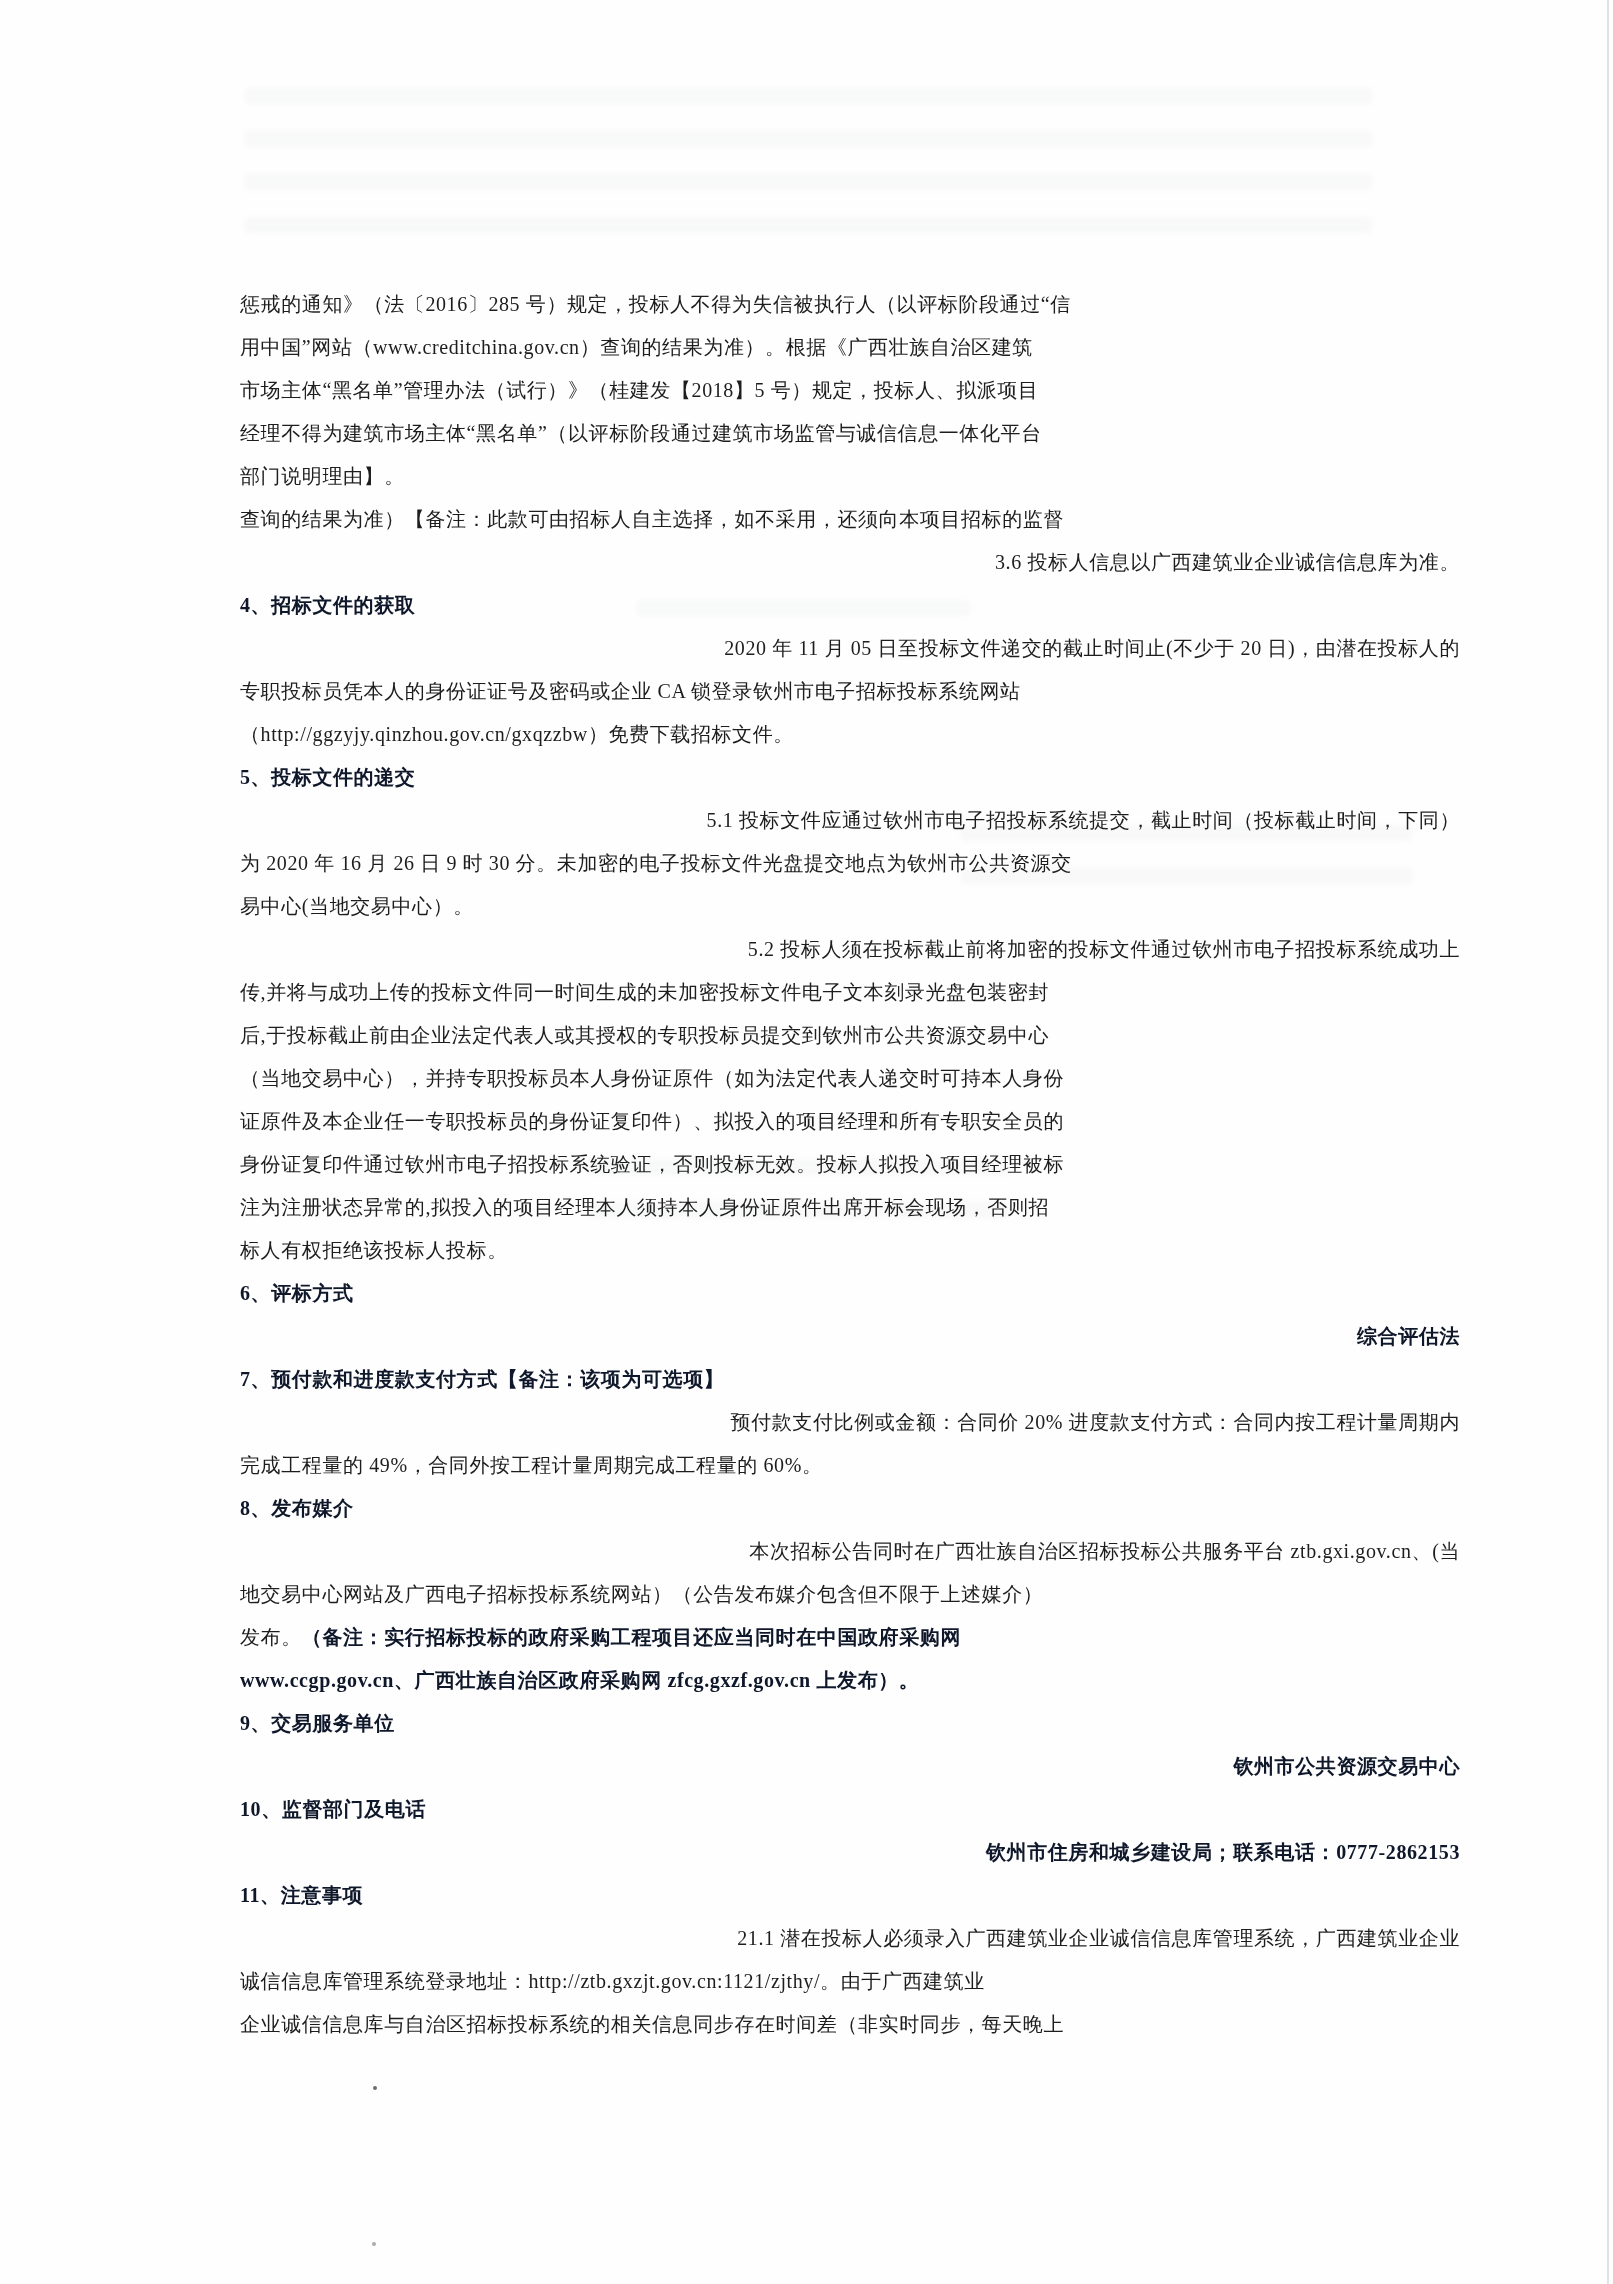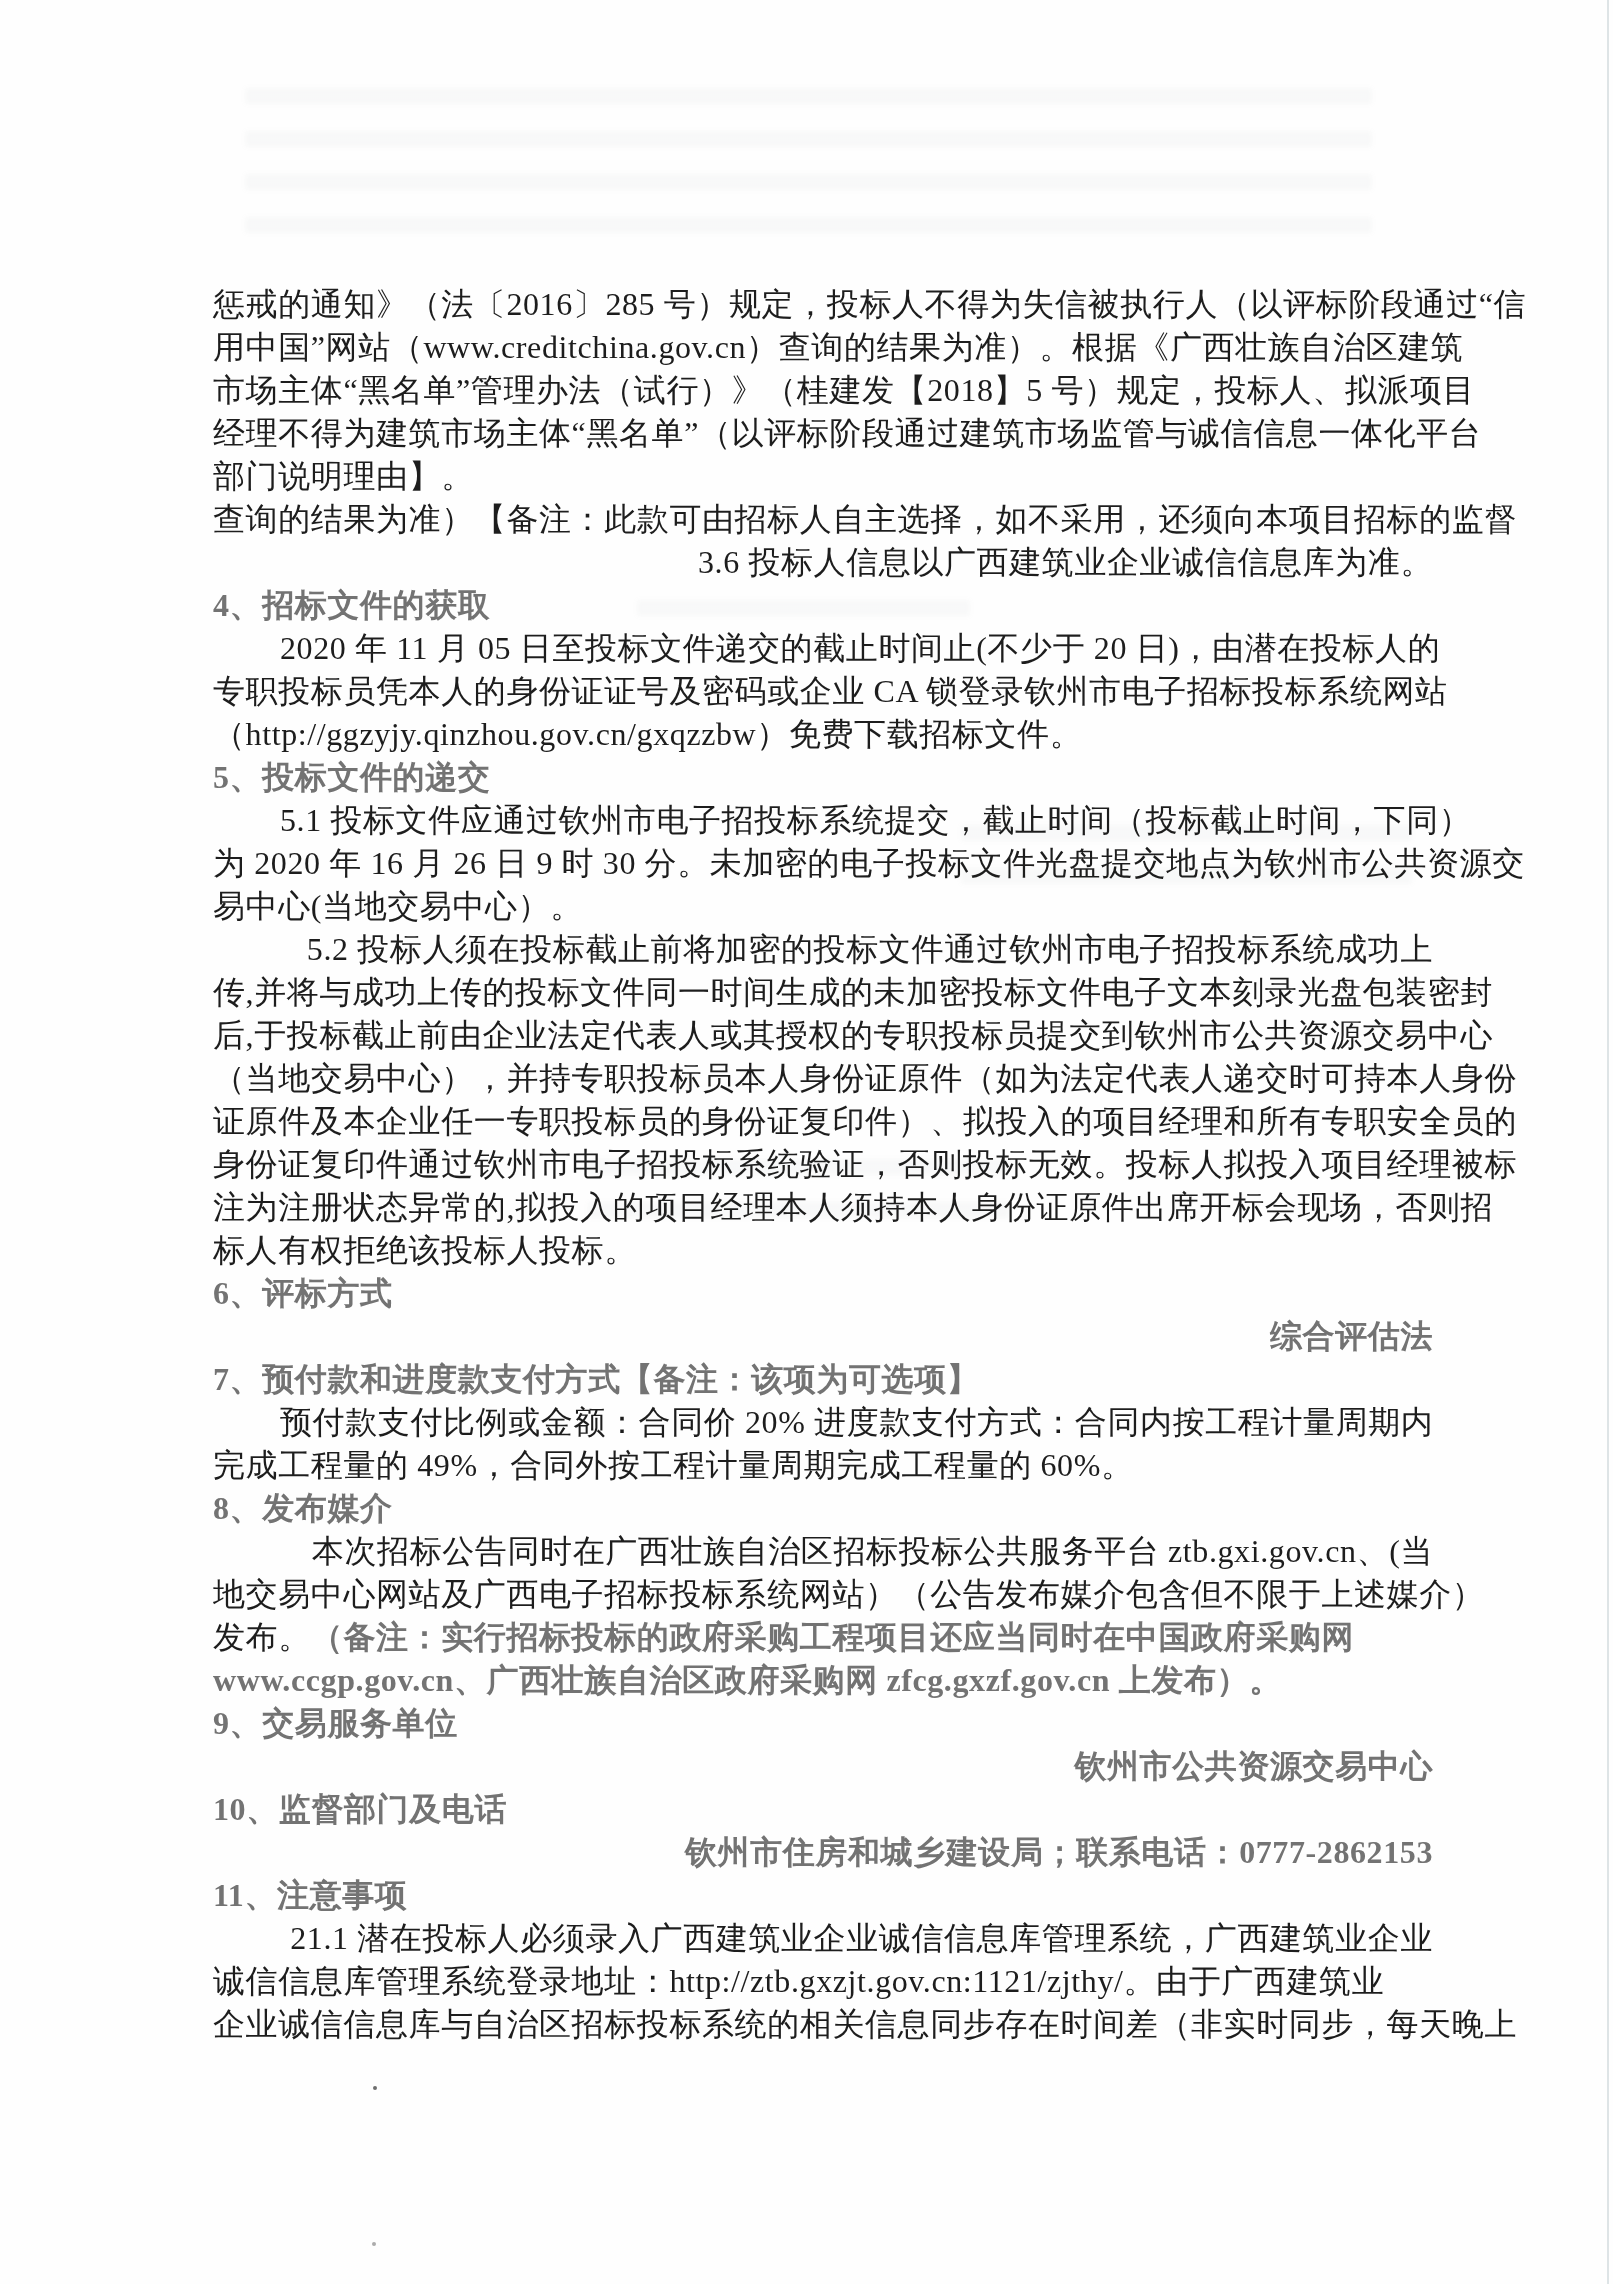--- a/index.html
+++ b/index.html
@@ -5,30 +5,30 @@
   html,body{margin:0;padding:0;background:#e8e8e8;}
   .page{
     position:relative;
     width:1613px;height:2285px;
     background:#fefefe;
     overflow:hidden;
     font-family:"Liberation Serif","DejaVu Serif",serif;
   }
   .textblock{
     position:absolute;
-    left:213px;top:283px;width:1220px;
-    font-size:32px;
+    left:240px;top:283px;width:1220px;
+    font-size:20px;
     line-height:43px;
     color:#1d1d1d;
     letter-spacing:0.6px;
   }
   .line{white-space:nowrap;height:43px;}
   .line.indent{padding-left:67px;text-align:right;}
   .line.heading{font-weight:bold;color:#000;}
-  .seg.b{font-weight:bold;color:#737373;}
+  .seg.b{font-weight:bold;color:#0f172a;}
   
   .artifact{
     position:absolute;
     pointer-events:none;
     background:repeating-linear-gradient(
       180deg,
       rgba(150,160,165,0.16) 0px, rgba(150,160,165,0.16) 15.7px,
       rgba(255,255,255,0) 15.7px, rgba(255,255,255,0) 43px);
     filter:blur(2.9px);
     opacity:0.35;

